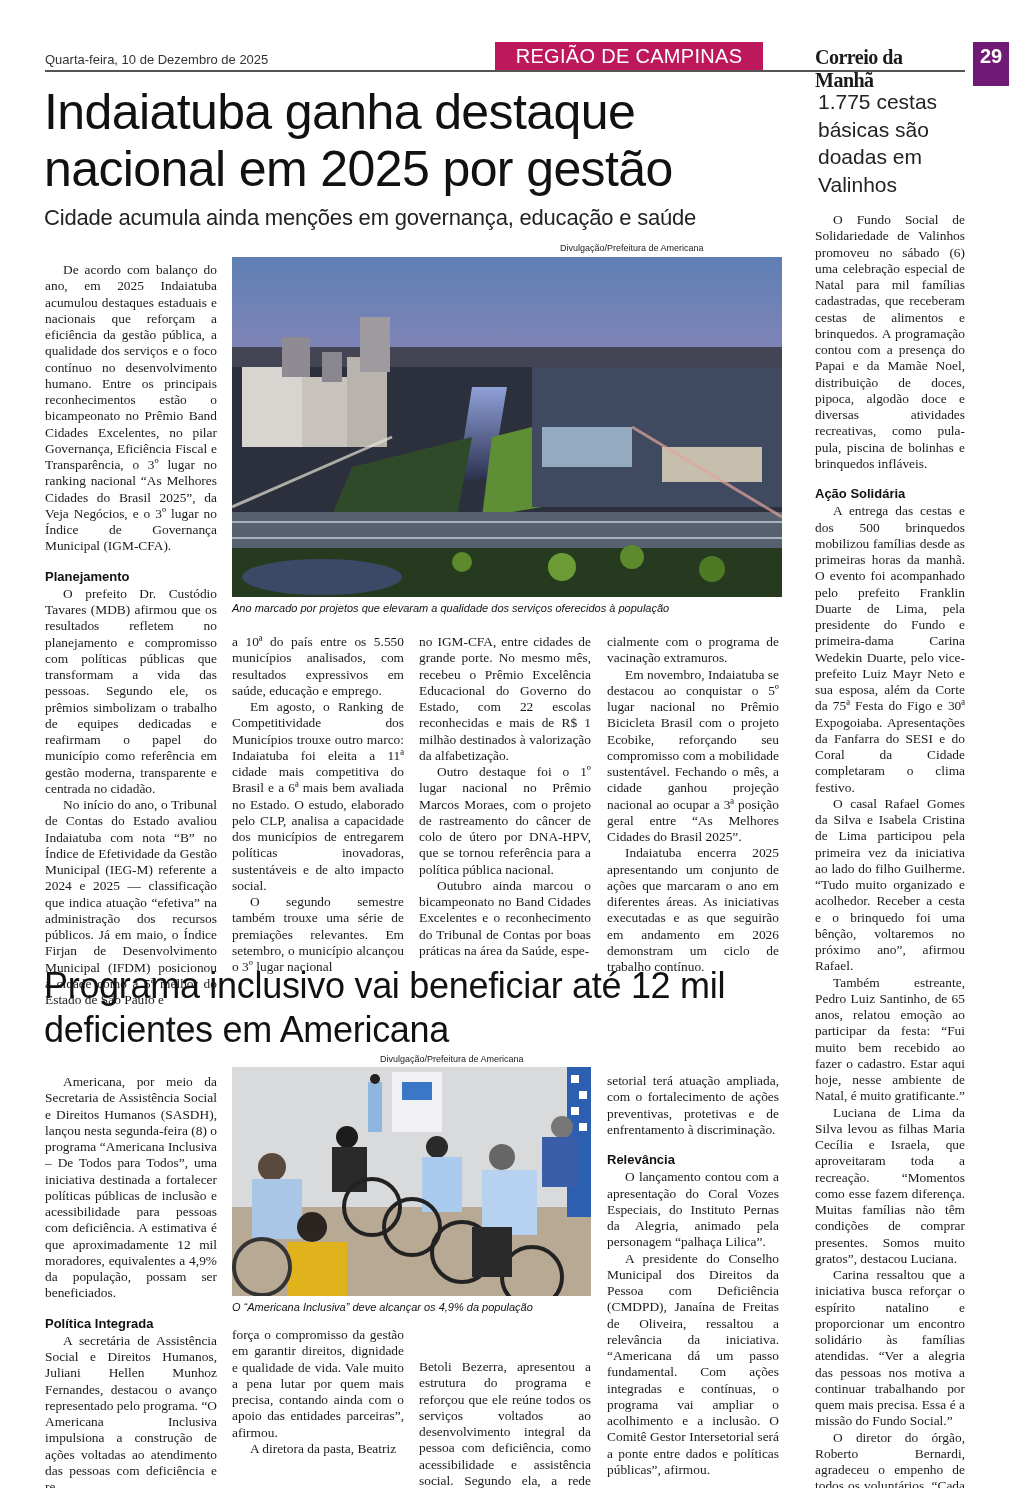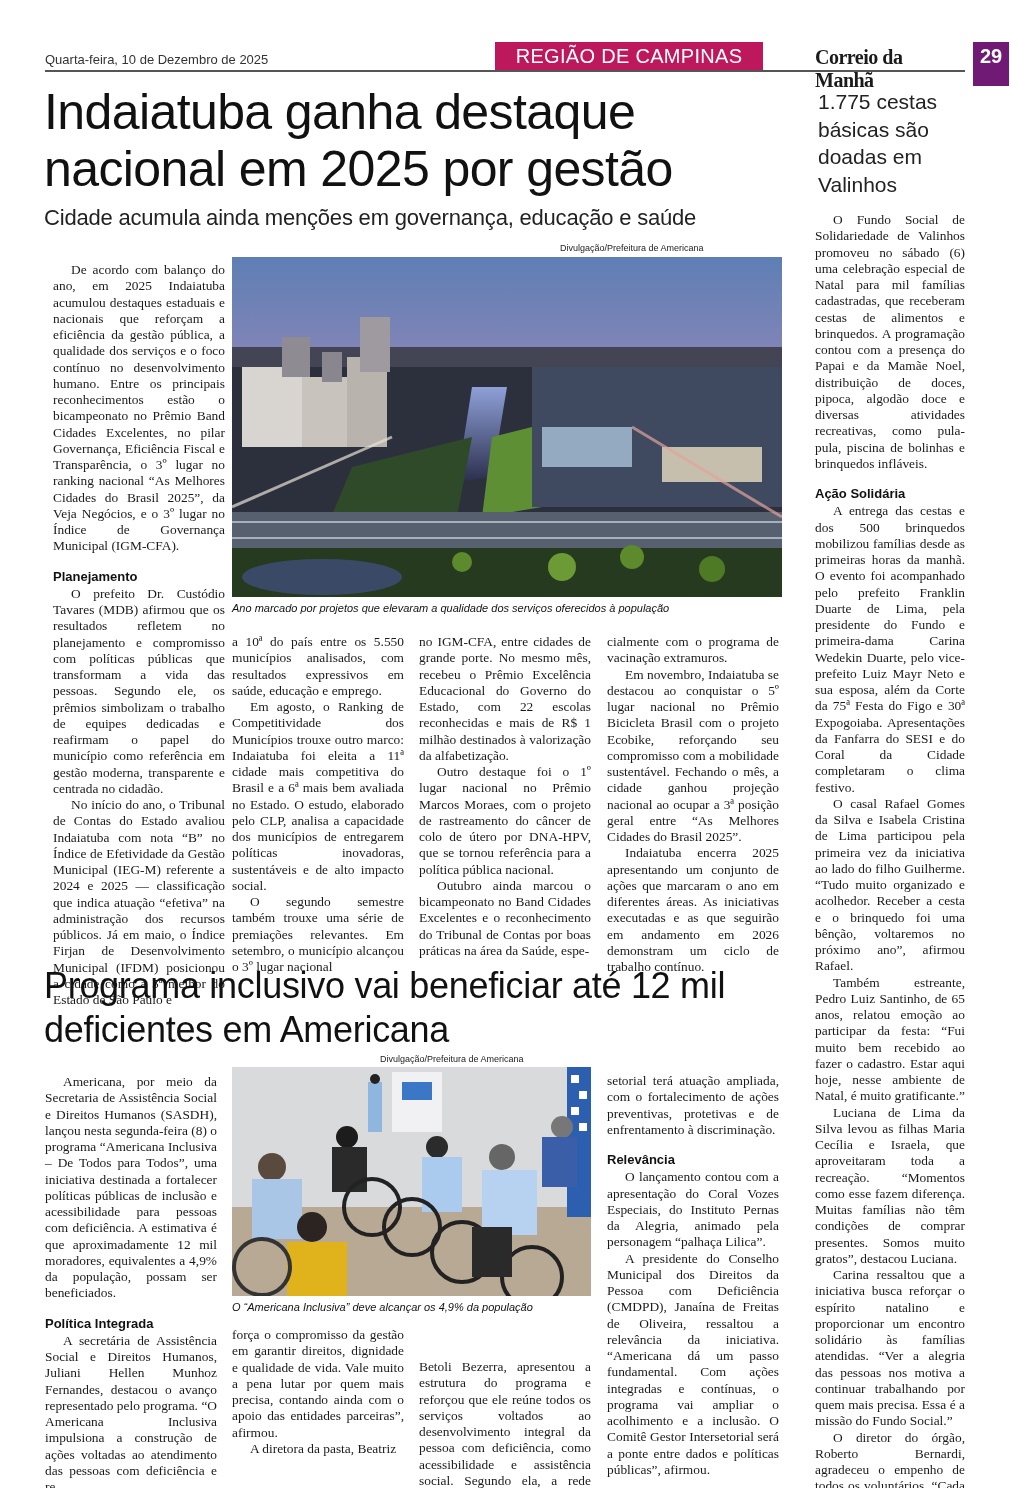--- a/index.html
+++ b/index.html
@@ -93,21 +93,21 @@
     <rect x="0" y="291" width="550" height="49" fill="#253a1f"></rect>
     <ellipse cx="90" cy="320" rx="80" ry="18" fill="#3a4a66"></ellipse>
     <circle cx="230" cy="305" r="10" fill="#5d8a2c"></circle>
     <circle cx="330" cy="310" r="14" fill="#6c9b36"></circle>
     <circle cx="400" cy="300" r="12" fill="#5d8a2c"></circle>
     <circle cx="480" cy="312" r="13" fill="#4f7a25"></circle>
   </svg>
 </div>
 <div class="caption sans" style="left:232px; top:602px; width:560px;">Ano marcado por projetos que elevaram a qualidade dos serviços oferecidos à população</div>
 
-<div class="col serif" style="left:45px; top:262px; width:172px;margin-left:8px;">
+<div class="col serif" style="left:45px; top:262px; width:172px;">
   <p>De acordo com balanço do ano, em 2025 Indaiatuba acumulou destaques estaduais e nacionais que reforçam a eficiência da gestão pública, a qualidade dos serviços e o foco contínuo no desenvolvimento humano. Entre os principais reconhecimentos estão o bicampeonato no Prêmio Band Cidades Excelentes, no pilar Governança, Eficiência Fiscal e Transparência, o 3º lugar no ranking nacional “As Melhores Cidades do Brasil 2025”, da Veja Negócios, e o 3º lugar no Índice de Governança Municipal (IGM-CFA).</p>
   <h3>Planejamento</h3>
   <p>O prefeito Dr. Custódio Tavares (MDB) afirmou que os resultados refletem no planejamento e compromisso com políticas públicas que transformam a vida das pessoas. Segundo ele, os prêmios simbolizam o trabalho de equipes dedicadas e reafirmam o papel do município como referência em gestão moderna, transparente e centrada no cidadão.</p>
   <p>No início do ano, o Tribunal de Contas do Estado avaliou Indaiatuba com nota “B” no Índice de Efetividade da Gestão Municipal (IEG-M) referente a 2024 e 2025 — classificação que indica atuação “efetiva” na administração dos recursos públicos. Já em maio, o Índice Firjan de Desenvolvimento Municipal (IFDM) posicionou a cidade como a 5ª melhor do Estado de São Paulo e</p>
 </div>
 
 <div class="col serif" style="left:232px; top:634px; width:172px;">
   <p style="text-indent:0">a 10ª do país entre os 5.550 municípios analisados, com resultados expressivos em saúde, educação e emprego.</p>
   <p>Em agosto, o Ranking de Competitividade dos Municípios trouxe outro marco: Indaiatuba foi eleita a 11ª cidade mais competitiva do Brasil e a 6ª mais bem avaliada no Estado. O estudo, elaborado pelo CLP, analisa a capacidade dos municípios de entregarem políticas inovadoras, sustentáveis e de alto impacto social.</p>
   <p>O segundo semestre também trouxe uma série de premiações relevantes. Em setembro, o município alcançou o 3º lugar nacional</p>

